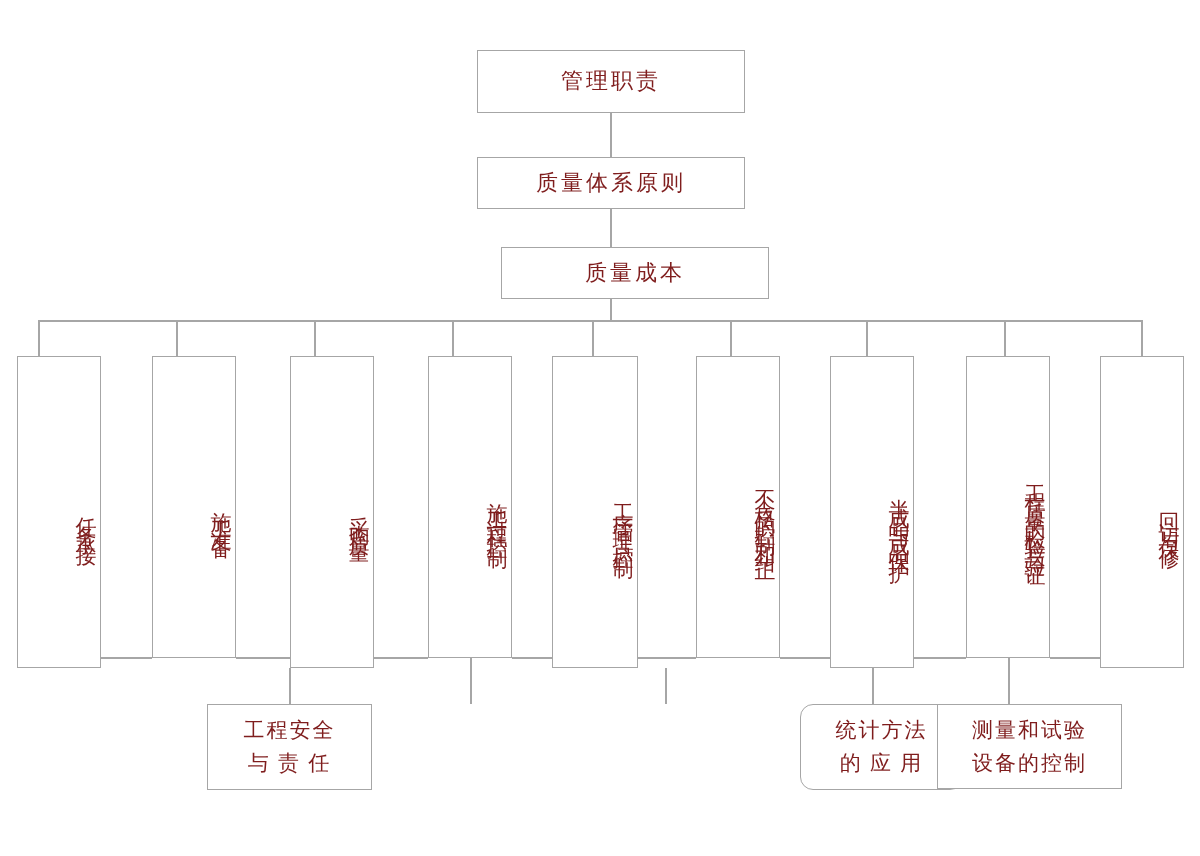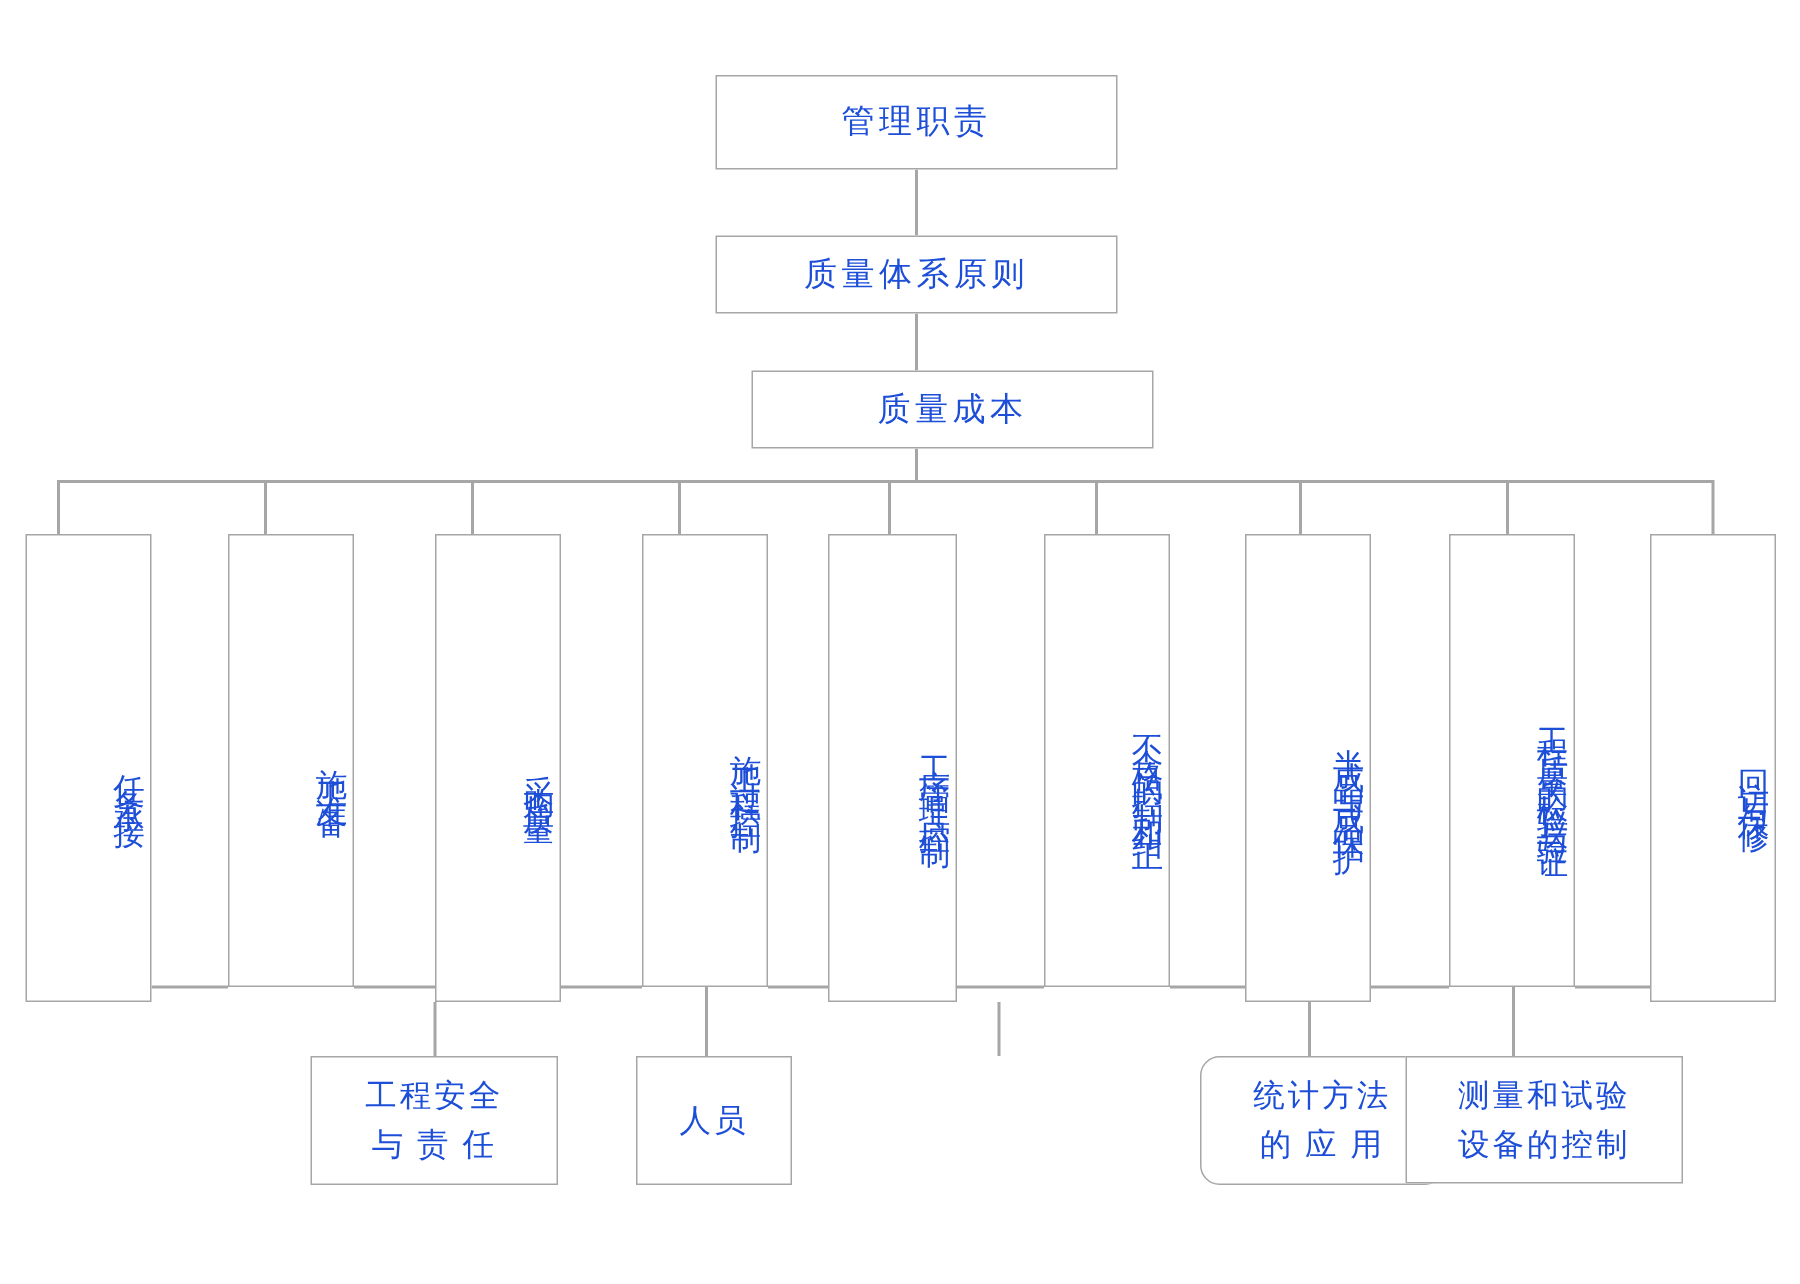--- a/index.html
+++ b/index.html
@@ -13,21 +13,21 @@
     height: 856px;
     background: #ffffff;
     font-family: "Liberation Serif", "DejaVu Serif", serif;
     overflow: hidden;
   }
   .box {
     position: absolute;
     box-sizing: border-box;
     border: 1.5px solid #a6a6a6;
     background: #ffffff;
-    color: #1d4ed8;
+    color: #7f1d1d;
     display: flex;
     align-items: center;
     justify-content: center;
     text-align: center;
     z-index: 2;
   }
   
   .box.h {
     font-size: 21px;
     letter-spacing: 2px;
@@ -114,21 +114,20 @@
 
   <div class="line v" style="left:289px; top:668px; height:36px;"></div>
   <div class="line v" style="left:470px; top:658px; height:46px;"></div>
   <div class="line v" style="left:665px; top:668px; height:36px;"></div>
   <div class="line v" style="left:872px; top:668px; height:36px;"></div>
   <div class="line v" style="left:1008px; top:658px; height:46px;"></div>
 
   <div class="box h" style="left:207px;  top:704px; width:165px; height:86px;text-align:center;">工程安全
 与 责 任</div>
 
-  <div class="box h" style="left:424px;  top:704px; width:104px; height:86px;">人员</div>
 
 
   <div class="box h" style="left:800px;  top:704px; width:163px; height:86px;border-radius:13px;">统计方法
 的 应 用</div>
 
   <div class="box h" style="left:937px;  top:704px; width:185px; height:85px;">测量和试验
 设备的控制</div>
 
 </div>
 

